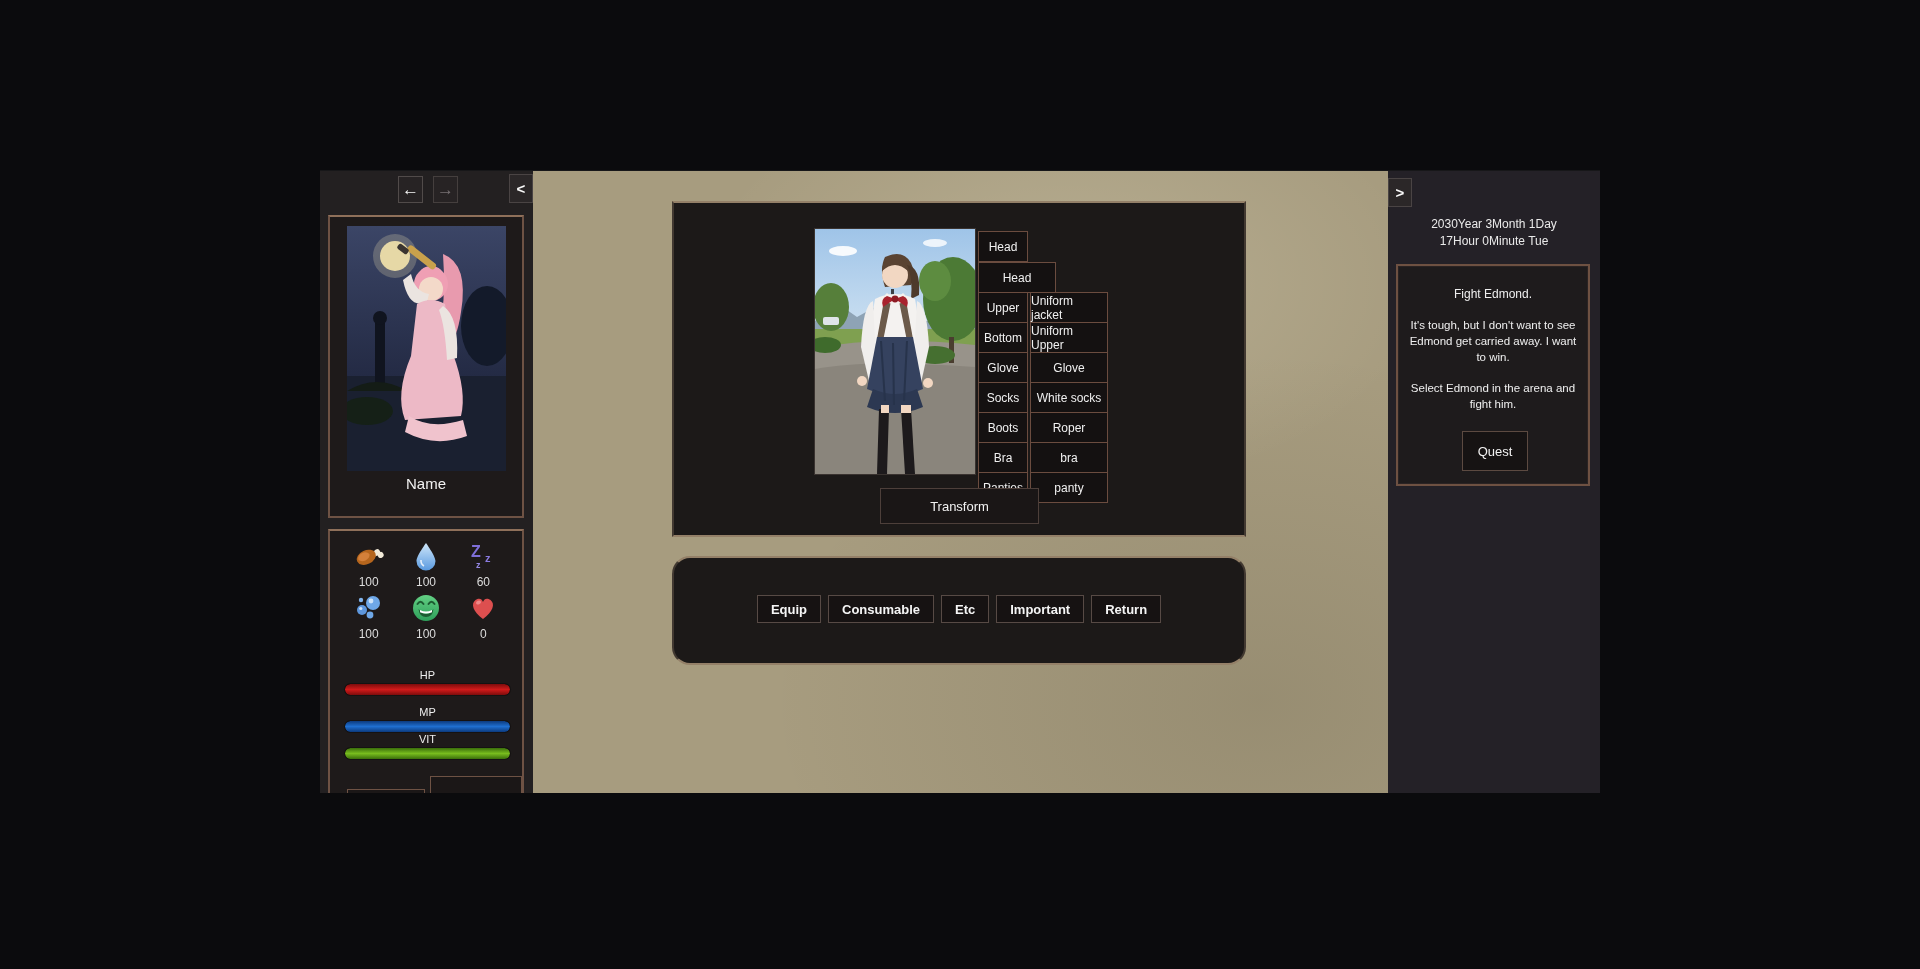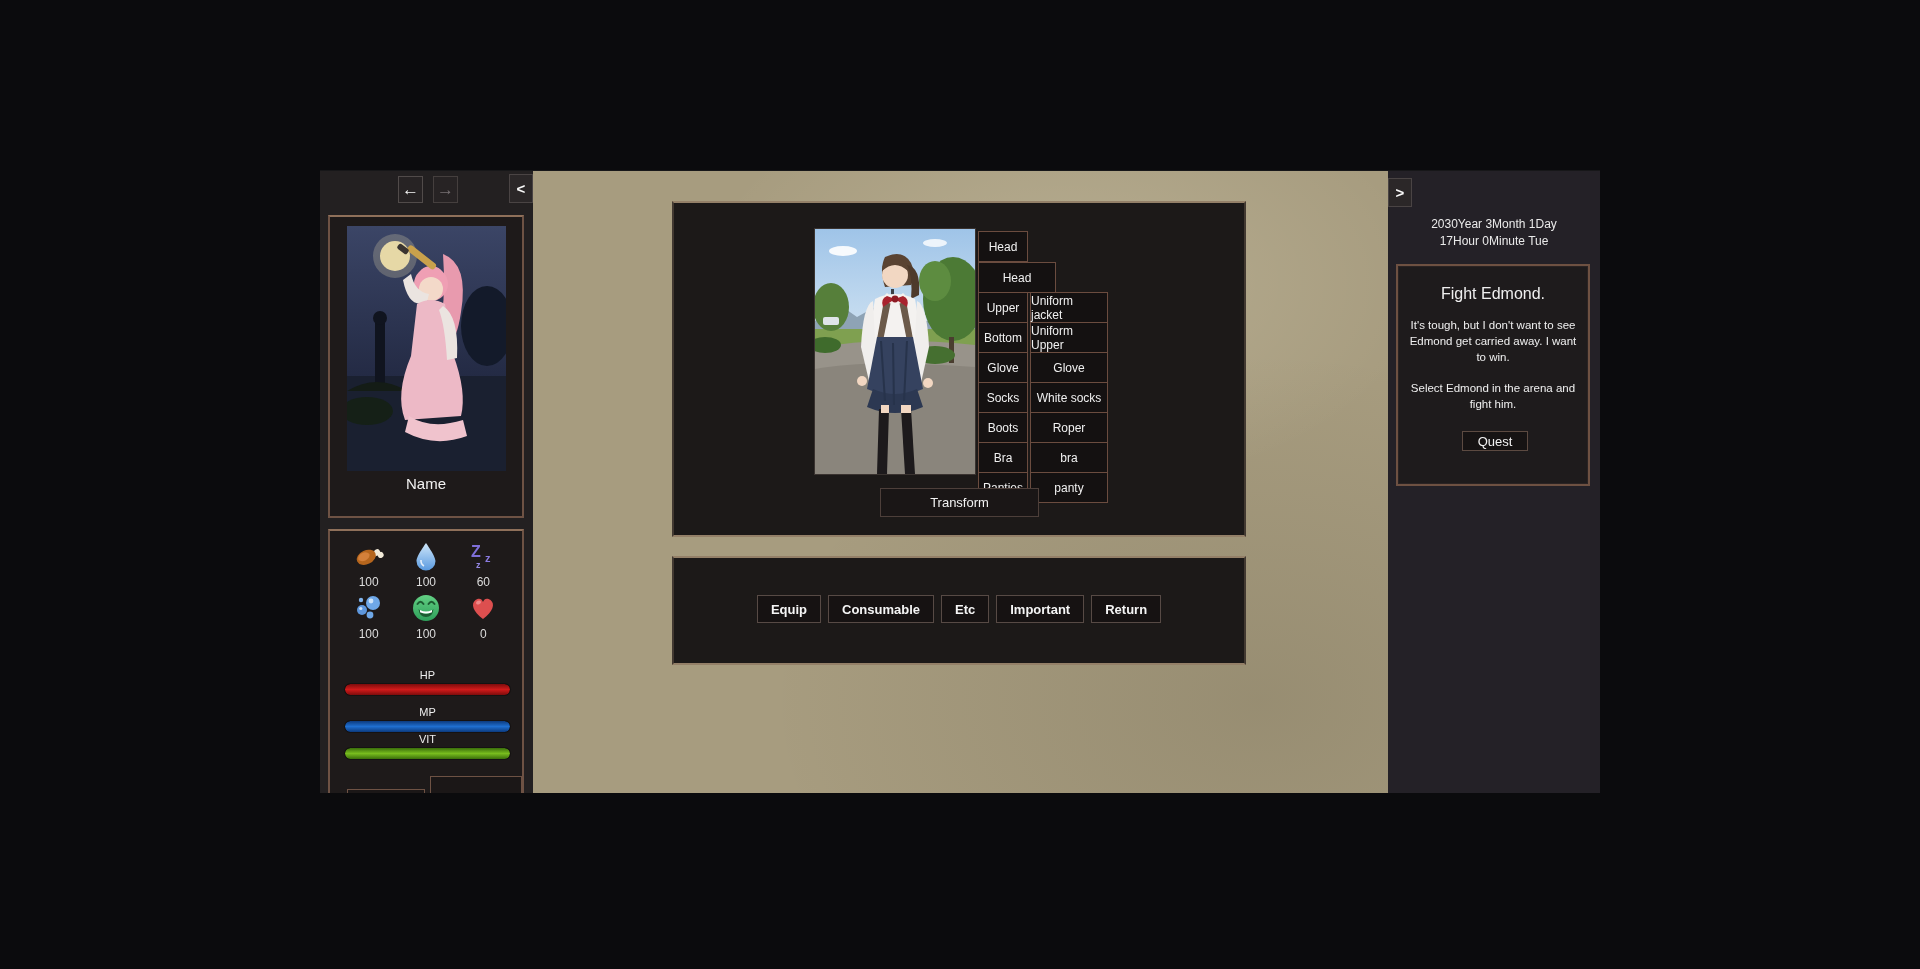--- a/index.html
+++ b/index.html
@@ -61,39 +61,39 @@
                   outline:1px solid #3a3330; }
 
   .eq-table { position:absolute; left:304px; top:28px; width:130px; }
   .eq-row { display:flex; column-gap:2px; margin-top:-1px; }
   .eq-row:first-child { margin-top:0;flex-direction:column; }
   .eq-cell { height:31px; background:#141111; border:1px solid #6b4c3f;
              color:#f0f0f0; font-size:12px; display:flex; align-items:center; justify-content:center; }
   .eq-slot { width:50px; }
   .eq-item { width:78px; cursor:pointer; }
 
-  .transform-btn { position:absolute; left:206px; top:285px; width:159px; height:29px;
+  .transform-btn { position:absolute; left:206px; top:285px; width:159px; height:36px;
                    background:#1a1616; border:1px solid #4d3f3a; color:#f2f2f2; font-size:13px; cursor:pointer; }
 
-  .tabs-panel { top:385px; height:109px; }
+  .tabs-panel { top:385px; height:109px;border-radius:18px; }
   .tabs-row { position:absolute; left:0; top:37px; width:100%; display:flex; justify-content:center; gap:7px; }
   .tab-btn { height:28px; background:#161212; border:1px solid #574a45; color:#f5f5f5;
              font-size:13px; font-weight:bold; padding:0 13px; cursor:pointer; }
 
   
   .right-sidebar { position:absolute; left:1068px; top:0; width:212px; height:623px; background:#242127; }
   .collapse-btn.right-side { left:0; top:7px; }
   .date-box { position:absolute; left:0; top:45px; width:100%; text-align:center;
               color:#eaeaea; font-size:12px; line-height:17px; }
   .quest-panel { position:absolute; left:8px; top:93px; width:194px; height:222px;
                  background:#1e1b1c; border:2px solid #6e5142; box-shadow:inset 0 0 0 1px #2a2323;
                  text-align:center; color:#efefef; }
-  .quest-title { margin-top:20px; font-size:16px; line-height:16px; }
+  .quest-title { margin-top:20px; font-size:12px; line-height:16px; }
   .quest-body { margin-top:15px; font-size:11.5px; line-height:16px; padding:0 7px; }
-  .quest-btn { position:absolute; left:64px; top:165px; width:66px; height:20px;
+  .quest-btn { position:absolute; left:64px; top:165px; width:66px; height:40px;
                background:#161313; border:1px solid #5c4a41; color:#f2f2f2; font-size:13px; cursor:pointer; }
 </style>
 </head>
 <body>
 
 <div class="stage">
   <div class="game-window">
 
     <div class="left-sidebar">
       <button class="nav-btn back">

